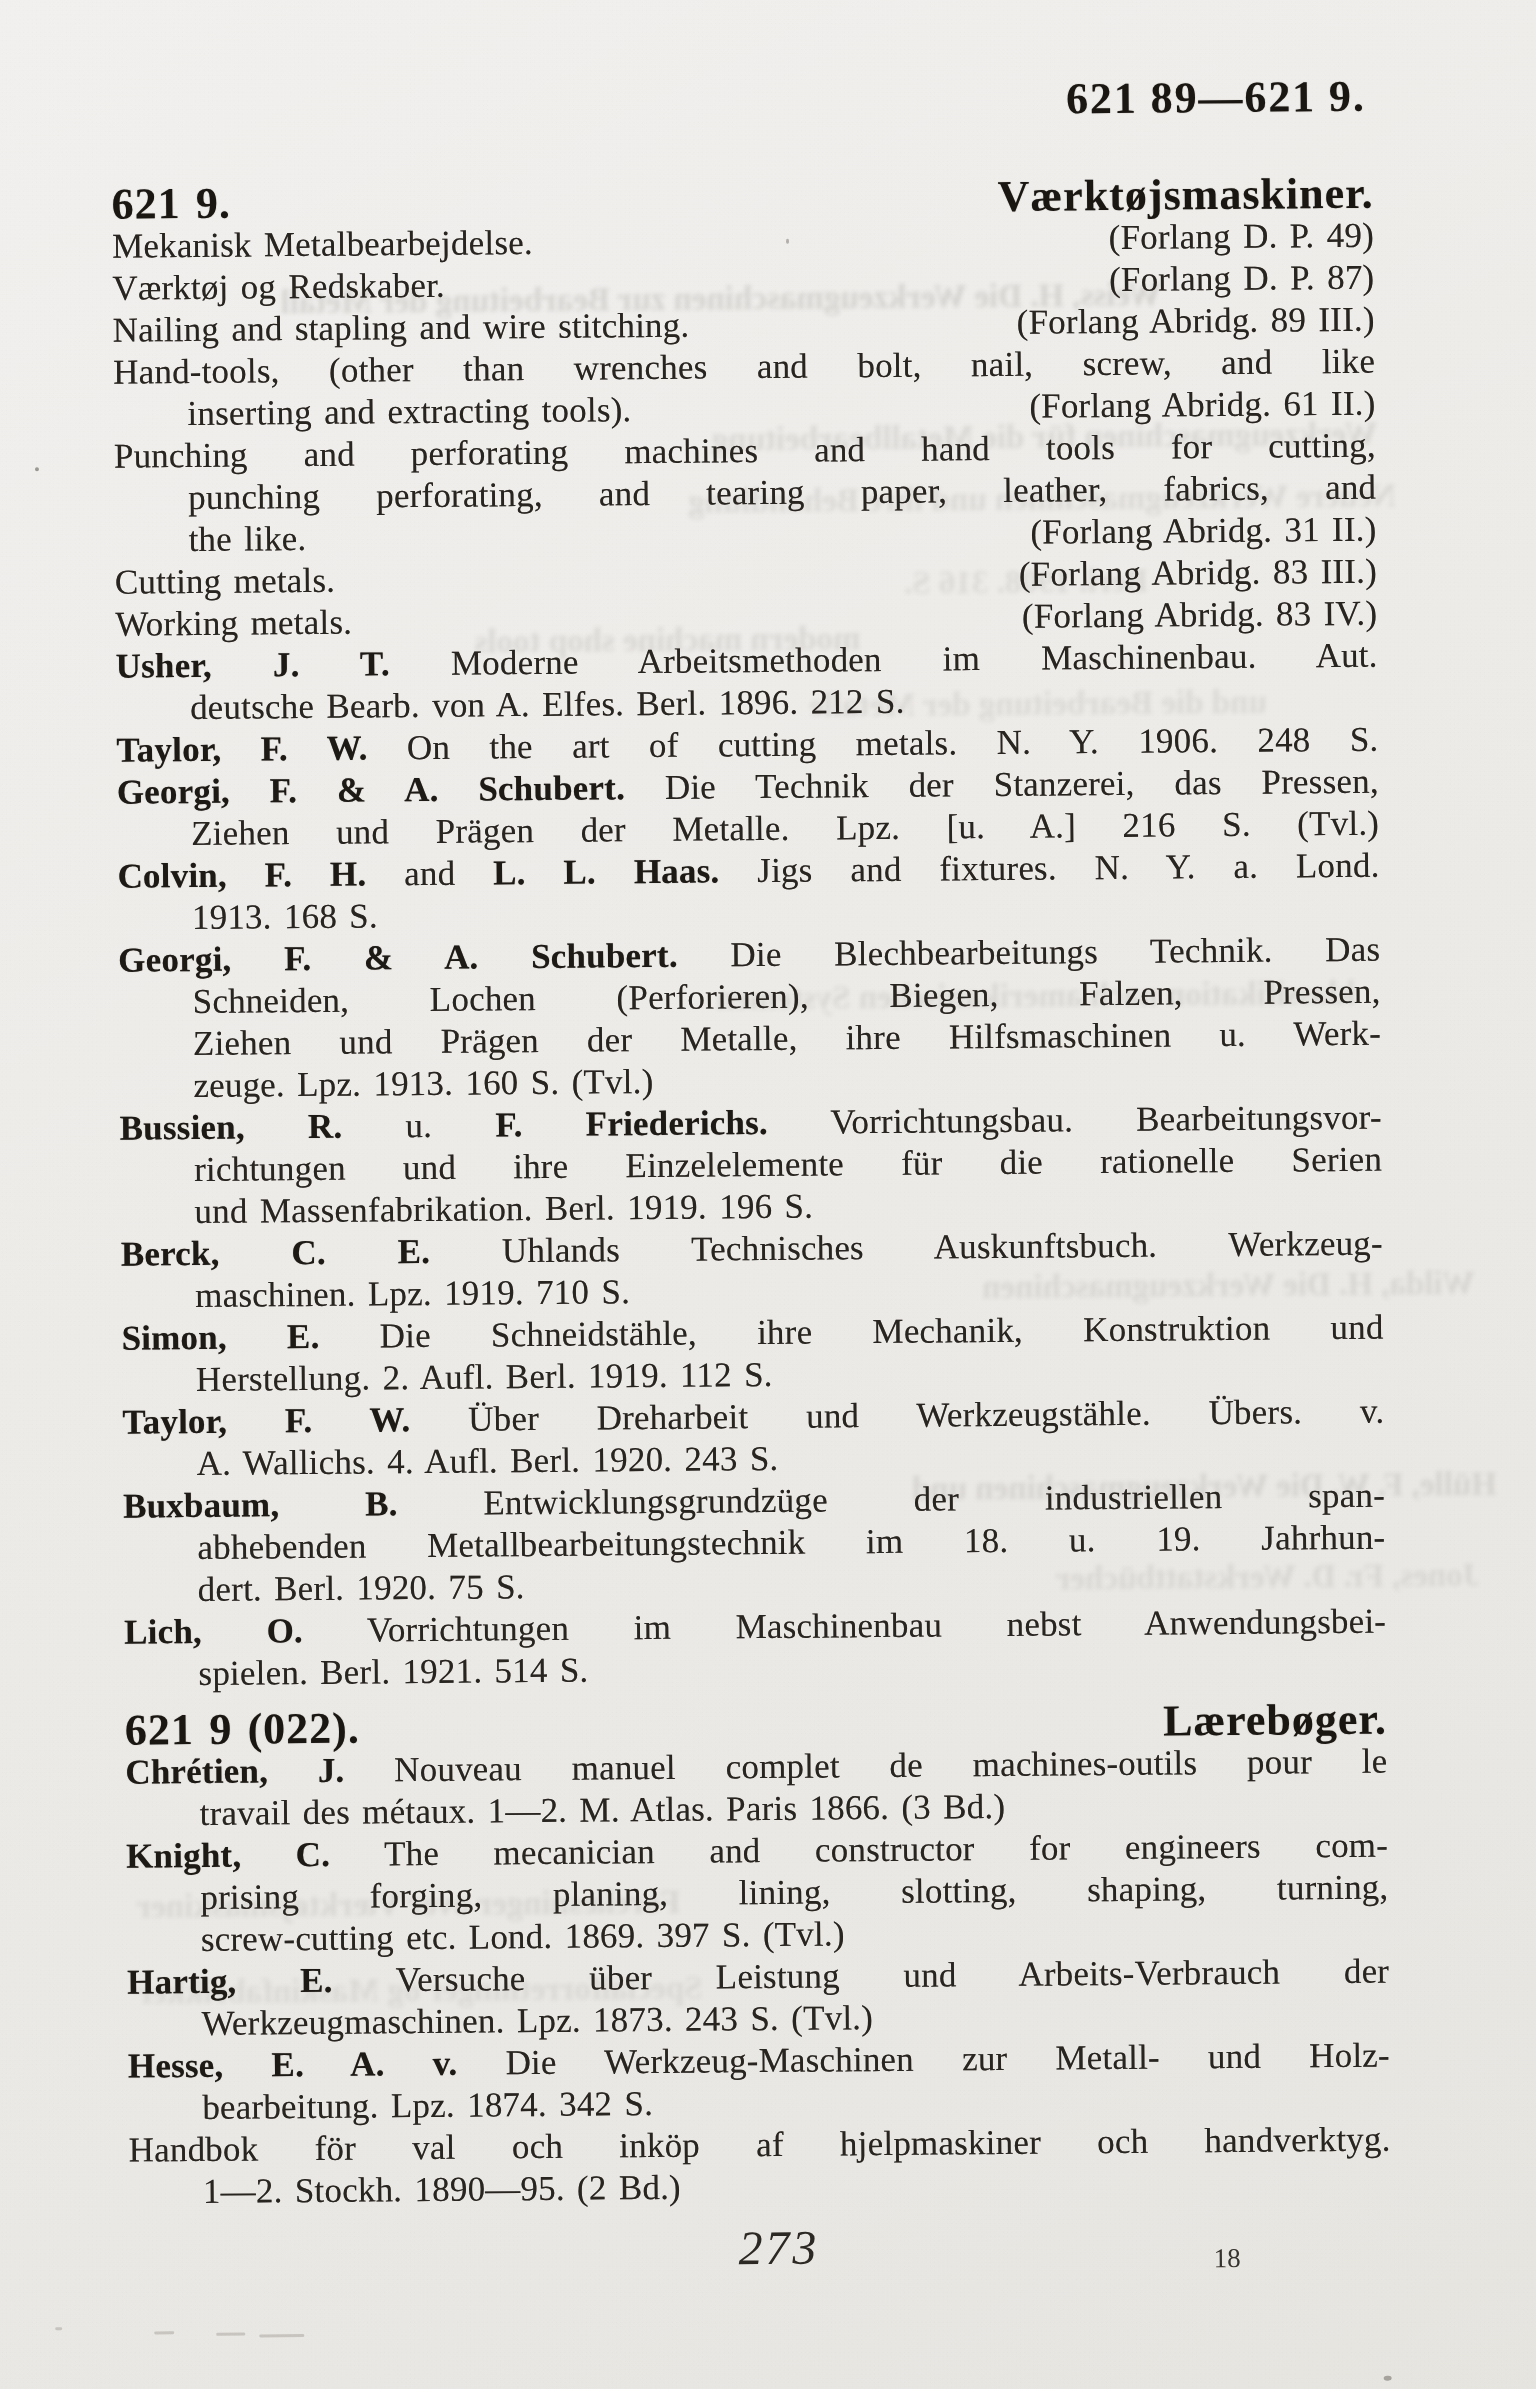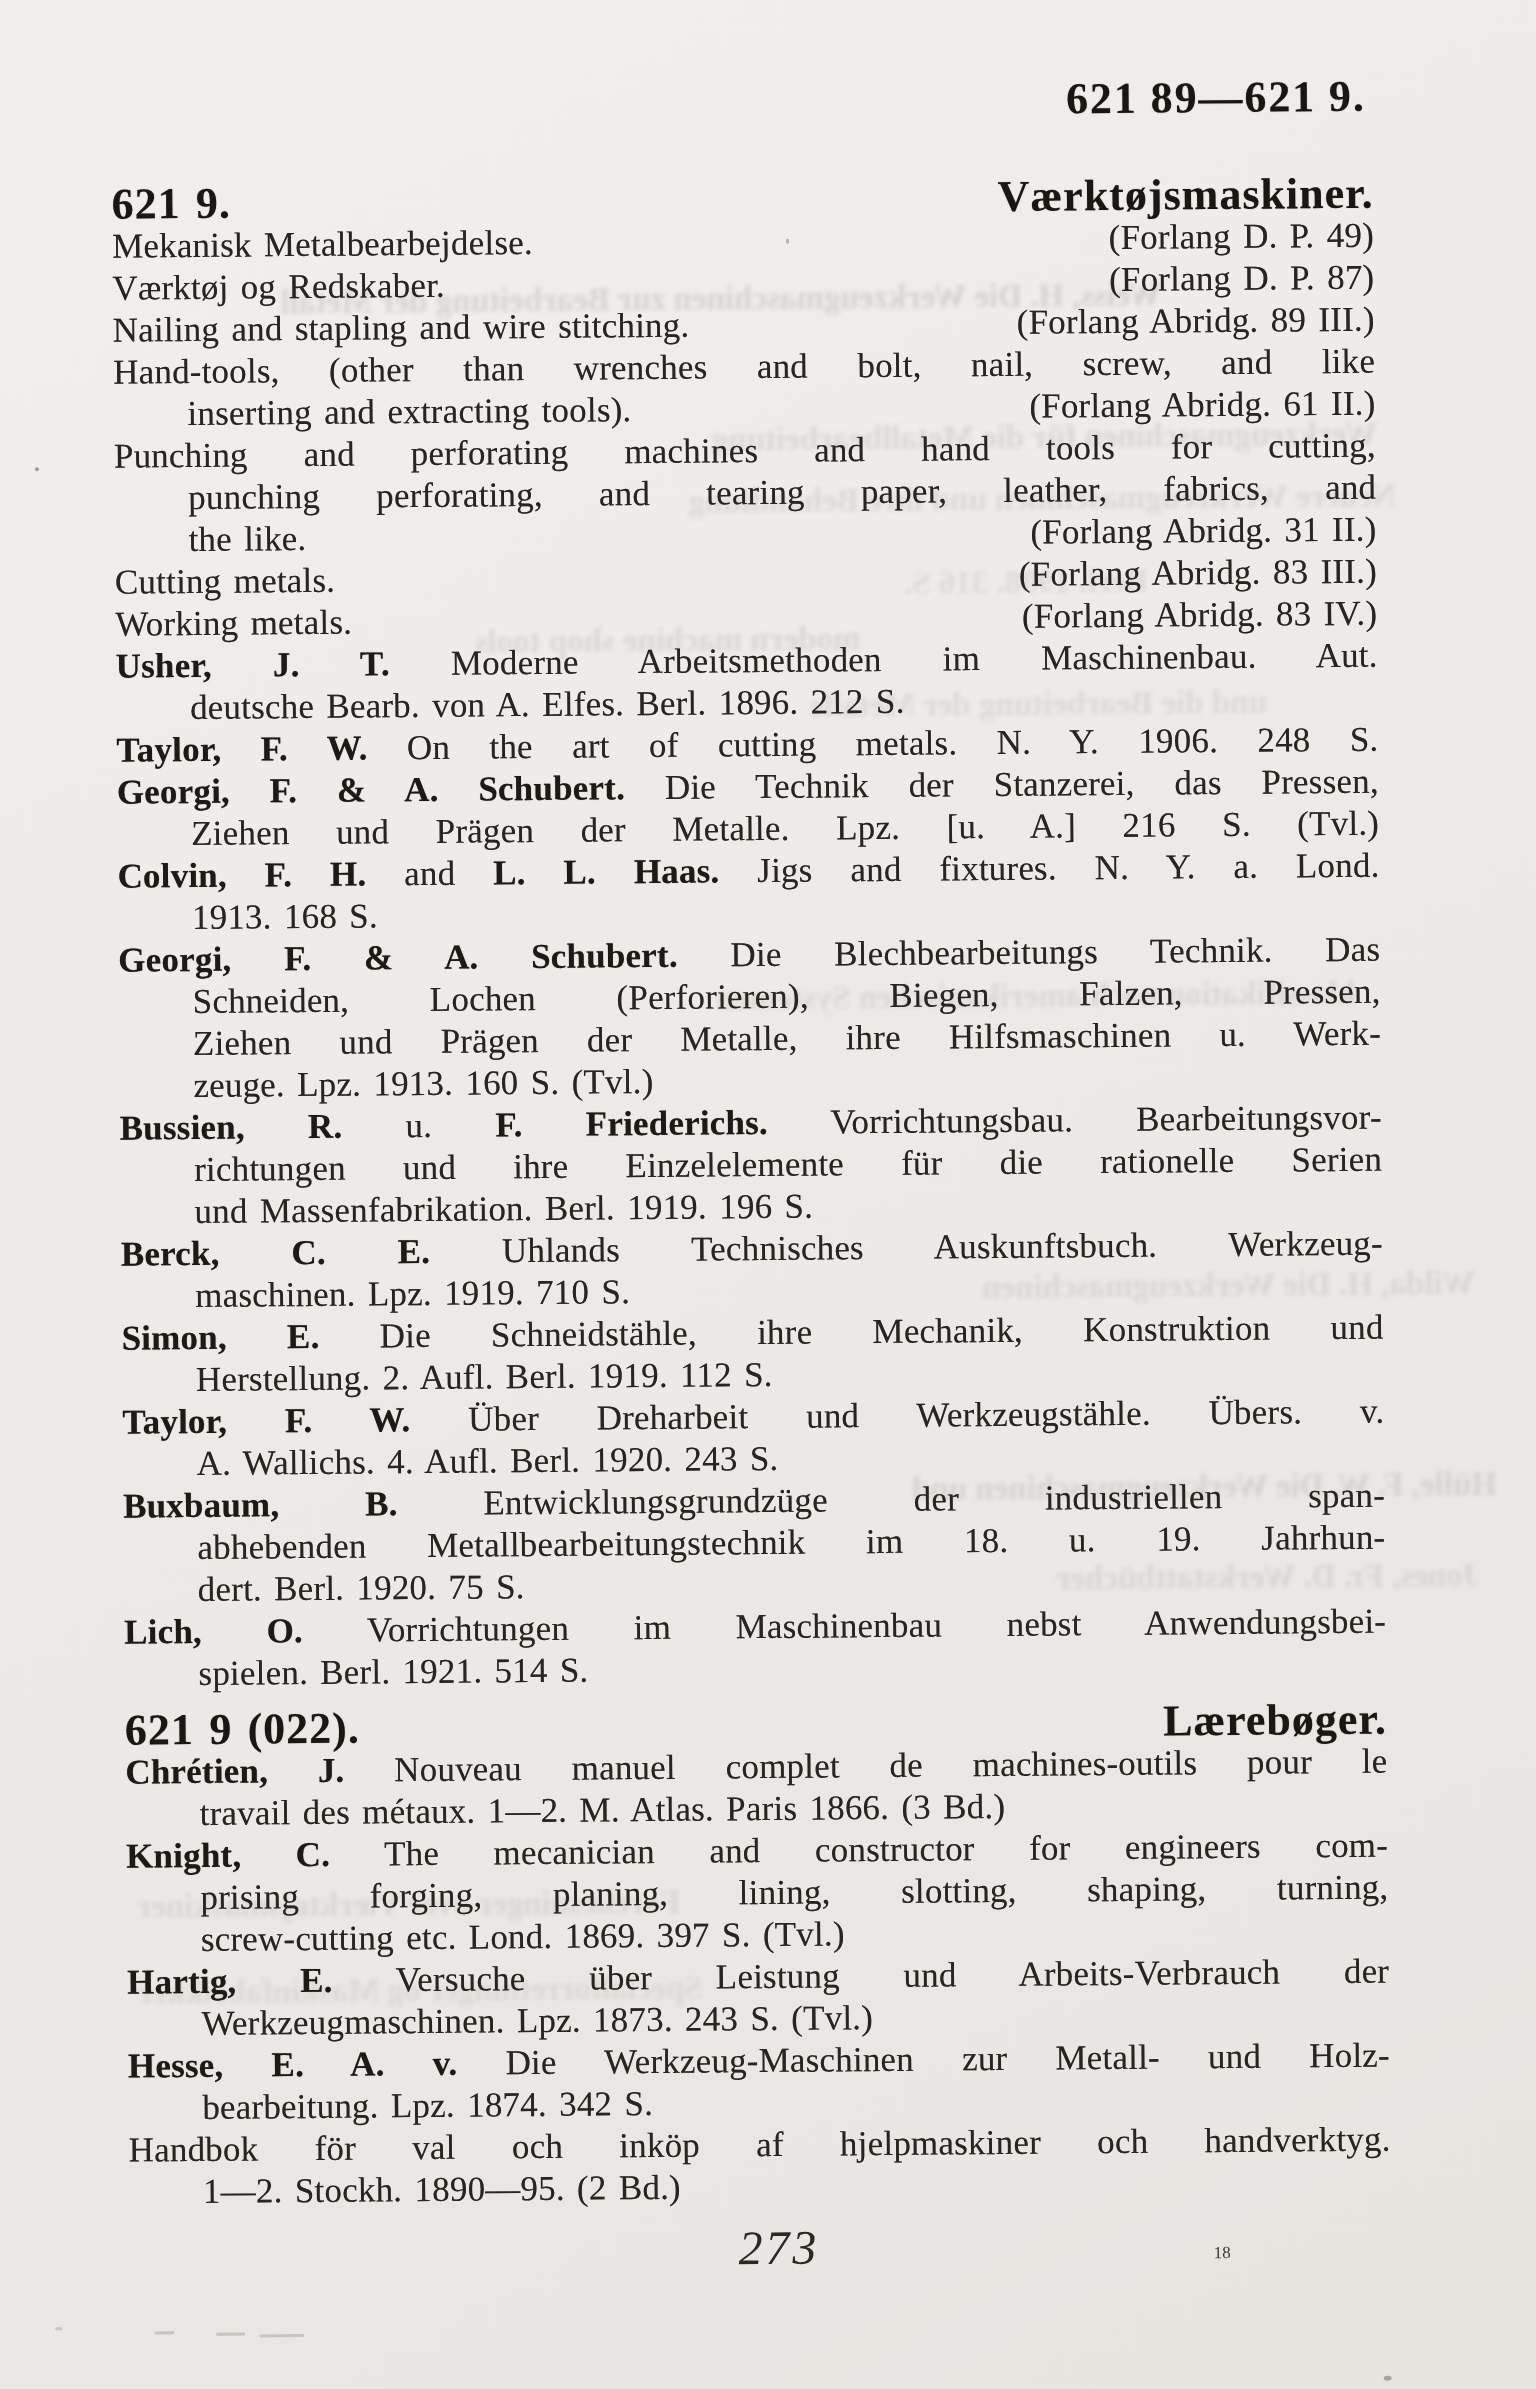--- a/index.html
+++ b/index.html
@@ -33,21 +33,21 @@
   .line.just{text-align:justify;text-align-last:justify;}
   .line.cont{padding-left:74px;}
   .line.ref{display:flex;justify-content:space-between;}
   .line.sec{display:flex;justify-content:space-between;font-weight:bold;
             font-size:44px;letter-spacing:1px;color:#1a1612;
             text-shadow:0 0 1px rgba(30,24,18,.4);}
   .line.sec2{margin-top:14.3px;}
   .textblock b{font-weight:bold;color:#1d1915;text-shadow:0 0 0.7px rgba(28,22,16,.5);}
 
   .page-number{position:absolute;left:728px;top:2220px;font-size:48px;letter-spacing:2.9px;color:#2c2824;font-style:italic;}
-  .signature{position:absolute;left:1203px;top:2247px;font-size:17px;color:#37332e;}
+  .signature{position:absolute;left:1203px;top:2247px;font-size:27px;color:#37332e;}
 
   .ghost{
     position:absolute;white-space:nowrap;pointer-events:none;
     font-weight:bold;font-size:33px;color:#43403a;
     transform:scaleX(-1);filter:blur(1.9px);
   }
 
   .speck{position:absolute;background:#57524b;border-radius:50%;pointer-events:none;}
   .smudge{position:absolute;background:#6e6861;height:2.9px;border-radius:1.4px;opacity:.28;pointer-events:none;}
 </style>

